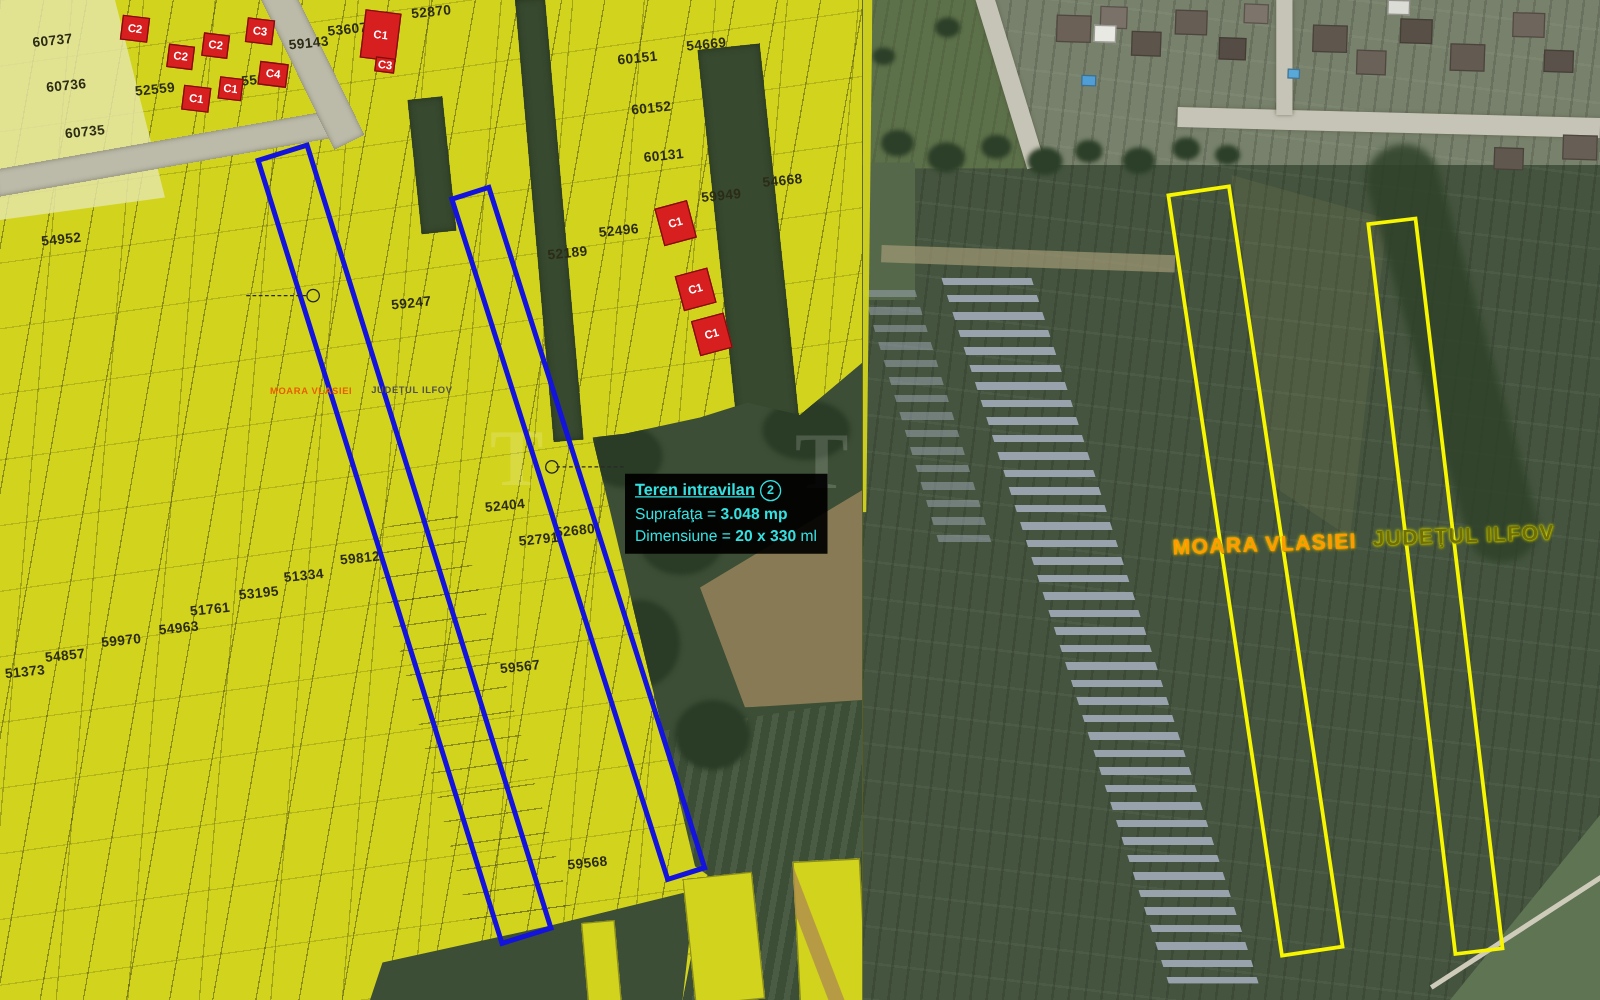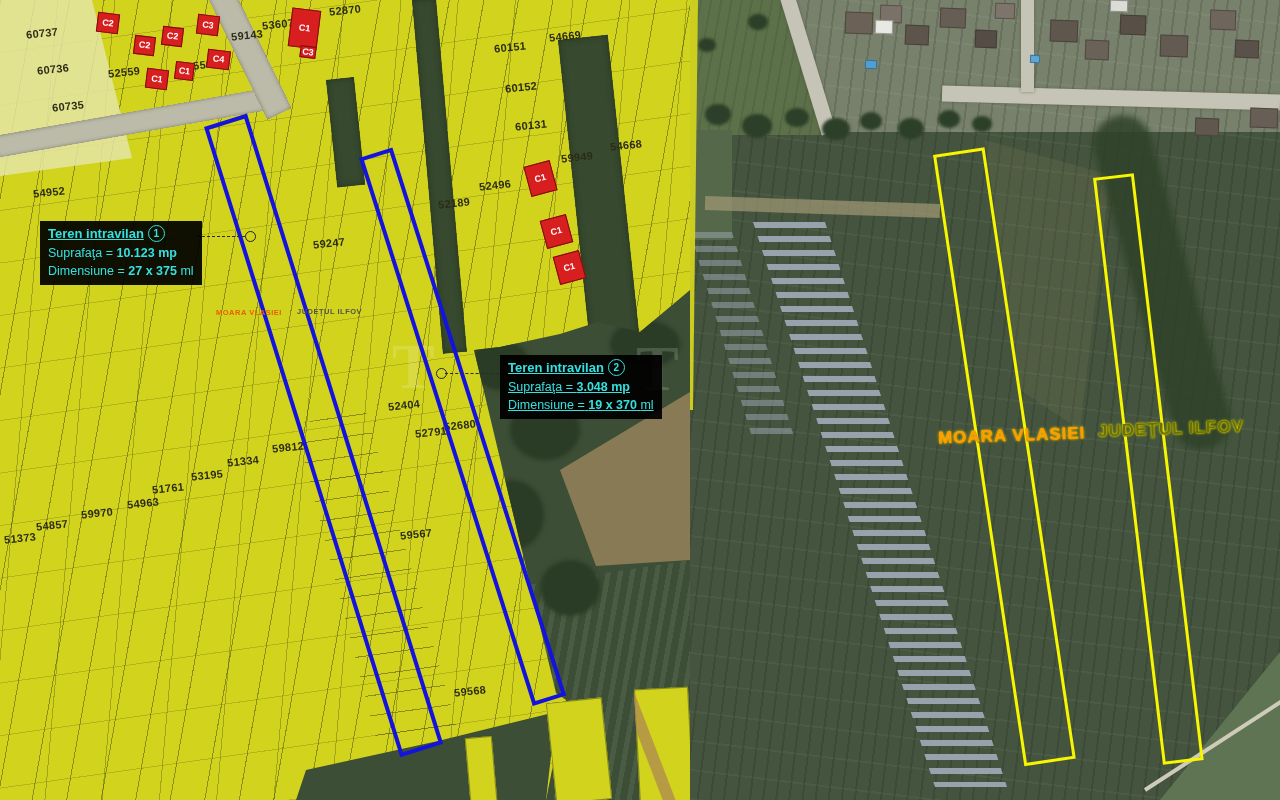--- a/index.html
+++ b/index.html
@@ -203,32 +203,27 @@
       </div>
 
     <div class="abs bparcel" style="left:204px;top:127px;width:37px;height:652px;transform:rotate(-17.3deg);"></div>
     <div class="abs bparcel" style="left:359px;top:158px;width:27px;height:567px;transform:rotate(-17.6deg);"></div>
 
     <div class="tinylbl" style="left:216px;top:308px;color:#e85f00;">MOARA VLASIEI</div>
     <div class="tinylbl" style="left:297px;top:307px;color:#52524a;">JUDEŢUL ILFOV</div>
 
     <div class="leader" style="left:197px;top:236px;width:48px;"></div>
     <div class="marker" style="left:245px;top:231px;"></div>
-    <div class="anno" style="left:40px;top:221px;">
-      <div class="anno-title"><span>Teren intravilan</span><span class="anno-num">1</span></div>
-      <div class="anno-line"><span>Suprafaţa =</span> <b>10.123 mp</b></div>
-      <div class="anno-line"><span>Dimensiune =</span> <b>27 x 375</b> <span>ml</span></div>
-    </div>
 
     <div class="leader" style="left:445px;top:373px;width:54px;"></div>
     <div class="marker" style="left:436px;top:368px;"></div>
-    <div class="anno" style="left:500px;top:355px;text-decoration:underline;">
+    <div class="anno" style="left:500px;top:379px;">
       <div class="anno-title"><span>Teren intravilan</span><span class="anno-num">2</span></div>
       <div class="anno-line"><span>Suprafaţa =</span> <b>3.048 mp</b></div>
-      <div class="anno-line"><span>Dimensiune =</span> <b>19 x 370</b> <span>ml</span></div>
+      <div class="anno-line"><span>Dimensiune =</span> <b>20 x 330</b> <span>ml</span></div>
     </div>
   </div>
 
   <div id="right" class="pane">
     <div class="rm-rows"></div>
 
     <div class="suburb">
       <div class="sub-field"></div>
       <div class="roadgray" style="left:88px;top:-8px;width:15px;height:150px;transform:rotate(-17deg);transform-origin:left top;"></div>
       <div class="roadgray" style="left:252px;top:90px;width:338px;height:16px;transform:rotate(1.5deg);"></div>

